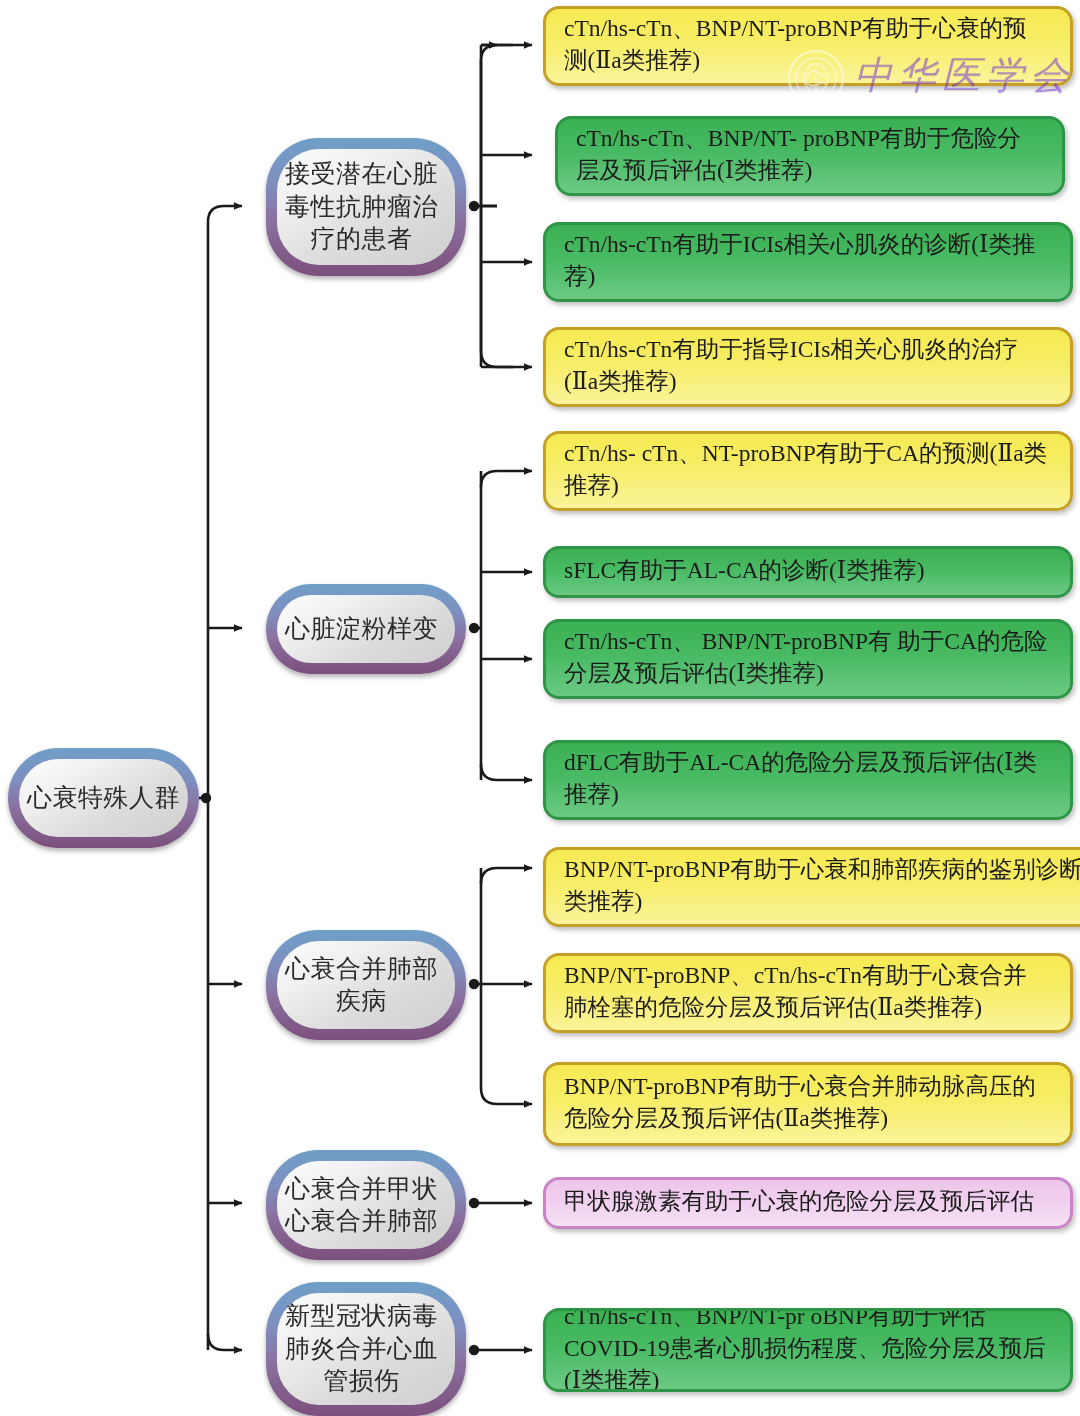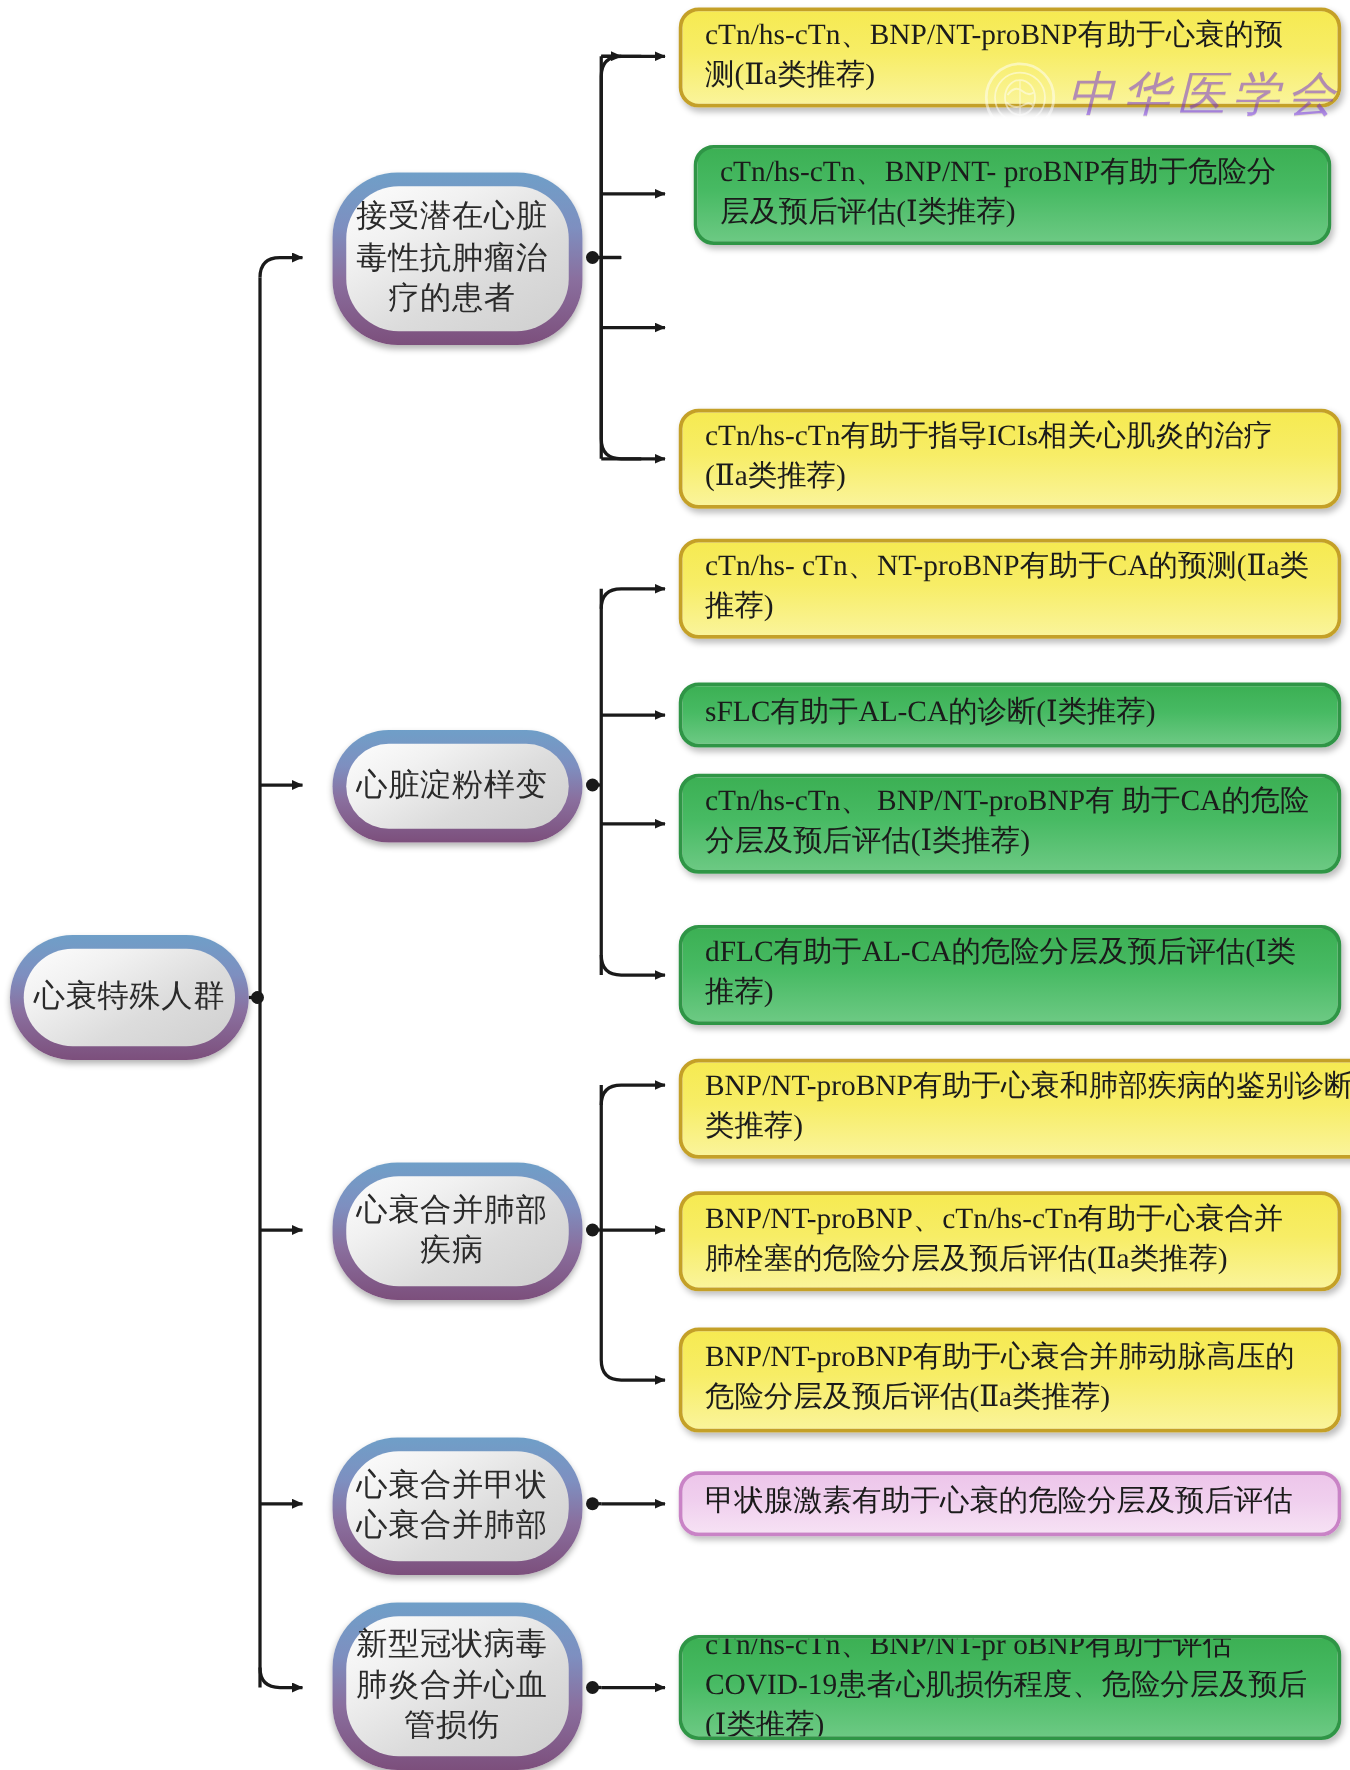--- a/index.html
+++ b/index.html
@@ -235,20 +235,23 @@
       </div>
     </div>
   </div>
 
   <div class="rec yellow" style="left:543px; top:6px; width:530px; height:80px;">
     <span class="rec-text">cTn/hs-cTn、BNP/NT-proBNP有助于心衰的预测(Ⅱa类推荐)</span>
   </div>
   <div class="rec green" style="left:511px; top:116px; width:510px; height:80px;margin-left:44px;">
     <span class="rec-text">cTn/hs-cTn、BNP/NT- proBNP有助于危险分层及预后评估(Ⅰ类推荐)</span>
   </div>
+  <div class="rec green" style="left:543px; top:222px; width:530px; height:80px;">
+    <span class="rec-text">cTn/hs-cTn有助于ICIs相关心肌炎的诊断(Ⅰ类推荐)</span>
+  </div>
   <div class="rec yellow" style="left:543px; top:327px; width:530px; height:80px;">
     <span class="rec-text">cTn/hs-cTn有助于指导ICIs相关心肌炎的治疗(Ⅱa类推荐)</span>
   </div>
 
   <div class="rec yellow" style="left:543px; top:431px; width:530px; height:80px;">
     <span class="rec-text">cTn/hs- cTn、NT-proBNP有助于CA的预测(Ⅱa类推荐)</span>
   </div>
   <div class="rec green" style="left:543px; top:546px; width:530px; height:52px;">
     <span class="rec-text">sFLC有助于AL-CA的诊断(Ⅰ类推荐)</span>
   </div>

